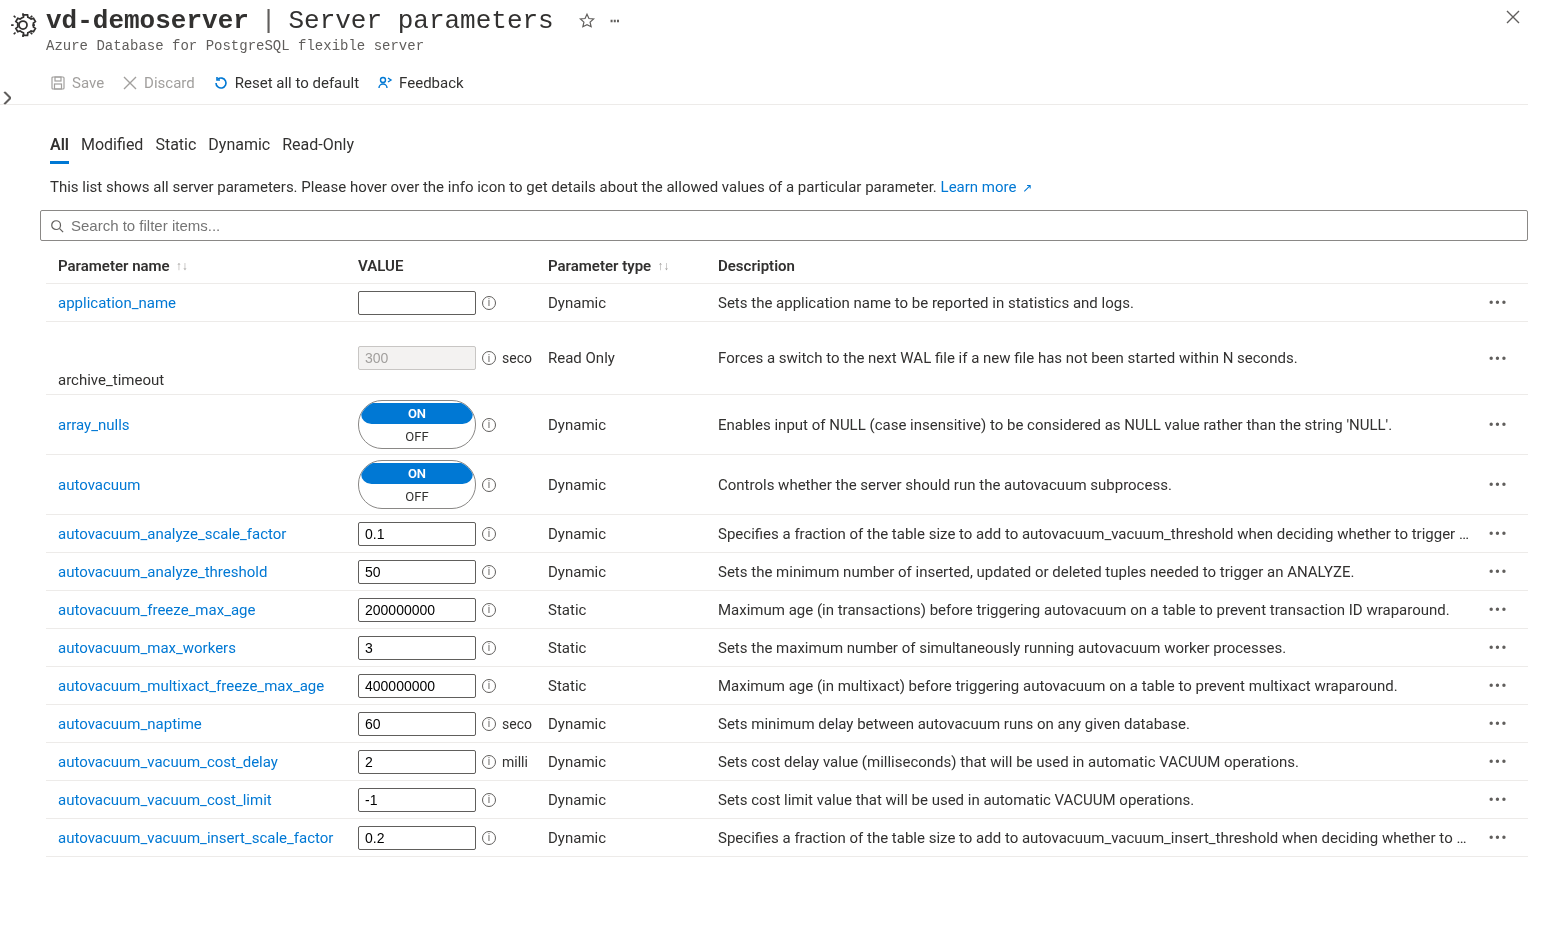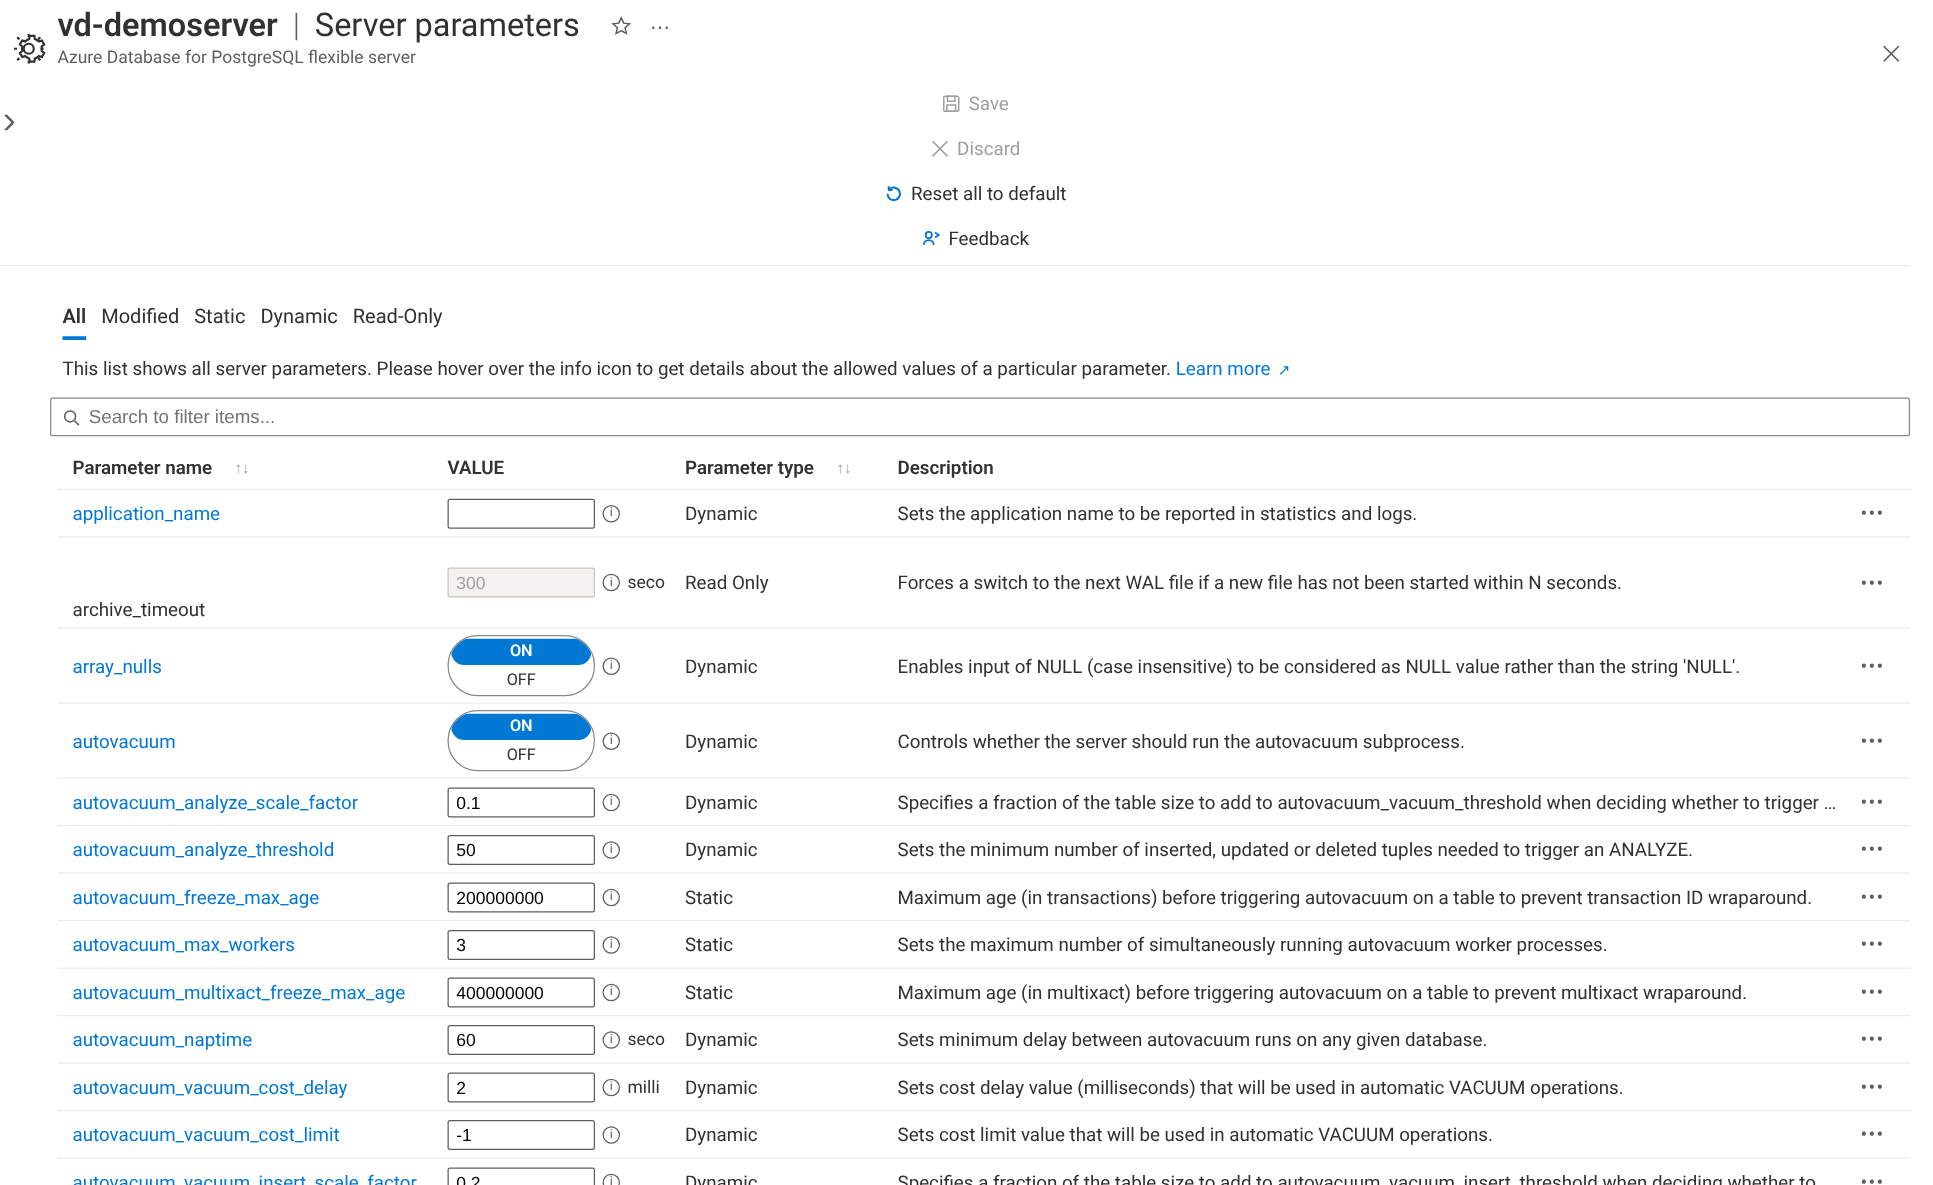--- a/index.html
+++ b/index.html
@@ -22,22 +22,23 @@
     width: 14px;
     height: 20px;
     display: flex;
     align-items: center;
     justify-content: center;
     color: #605e5c;
   }
   
   .header {
     display: flex;
-    align-items: flex-end;
+    align-items: flex-start;
     padding: 0 18px 10px 8px;
+    font-family: Liberation Mono, monospace;
   }
   .header-gear {
     width: 30px;
     height: 30px;
     margin-right: 8px;
     margin-top: 4px;
     flex-shrink: 0;
   }
   .header-titles {
     flex: 1 1 auto;
@@ -86,21 +87,20 @@
     margin-left: auto;
   }
   
   .toolbar {
     display: flex;
     align-items: center;
     gap: 18px;
     padding: 10px 18px 12px 50px;
     border-bottom: 1px solid #edebe9;
     margin: 0 18px 0 0;
-    flex-direction: column;
   }
   .tbtn {
     display: inline-flex;
     align-items: center;
     gap: 6px;
     font-size: 15px;
     color: #323130;
     cursor: pointer;
     user-select: none;
   }
@@ -169,21 +169,21 @@
     grid-template-columns: 300px 190px 170px 1fr 40px;
     align-items: center;
     border-bottom: 1px solid #edebe9;
   }
   .thead {
     font-weight: 600;
     font-size: 15px;
     padding: 8px 10px 8px 12px;
     border-bottom: 1px solid #edebe9;
   }
-  .th { display:flex; align-items:center; gap:18px; }
+  .th { display:flex; align-items:center; gap:6px; }
   .sort-icon { color:#a19f9d; font-size:12px; }
   .trow {
     padding: 5px 10px 5px 12px;
     min-height: 38px;
   }
   .trow.tall { min-height: 58px; }
   .pname { color: #0078d4; font-size: 15px; }
   .pname.readonly { color: #323130; margin-top: 44px; }
   .valcell { display:flex; align-items:center; gap:6px; }
   .txtinput {

